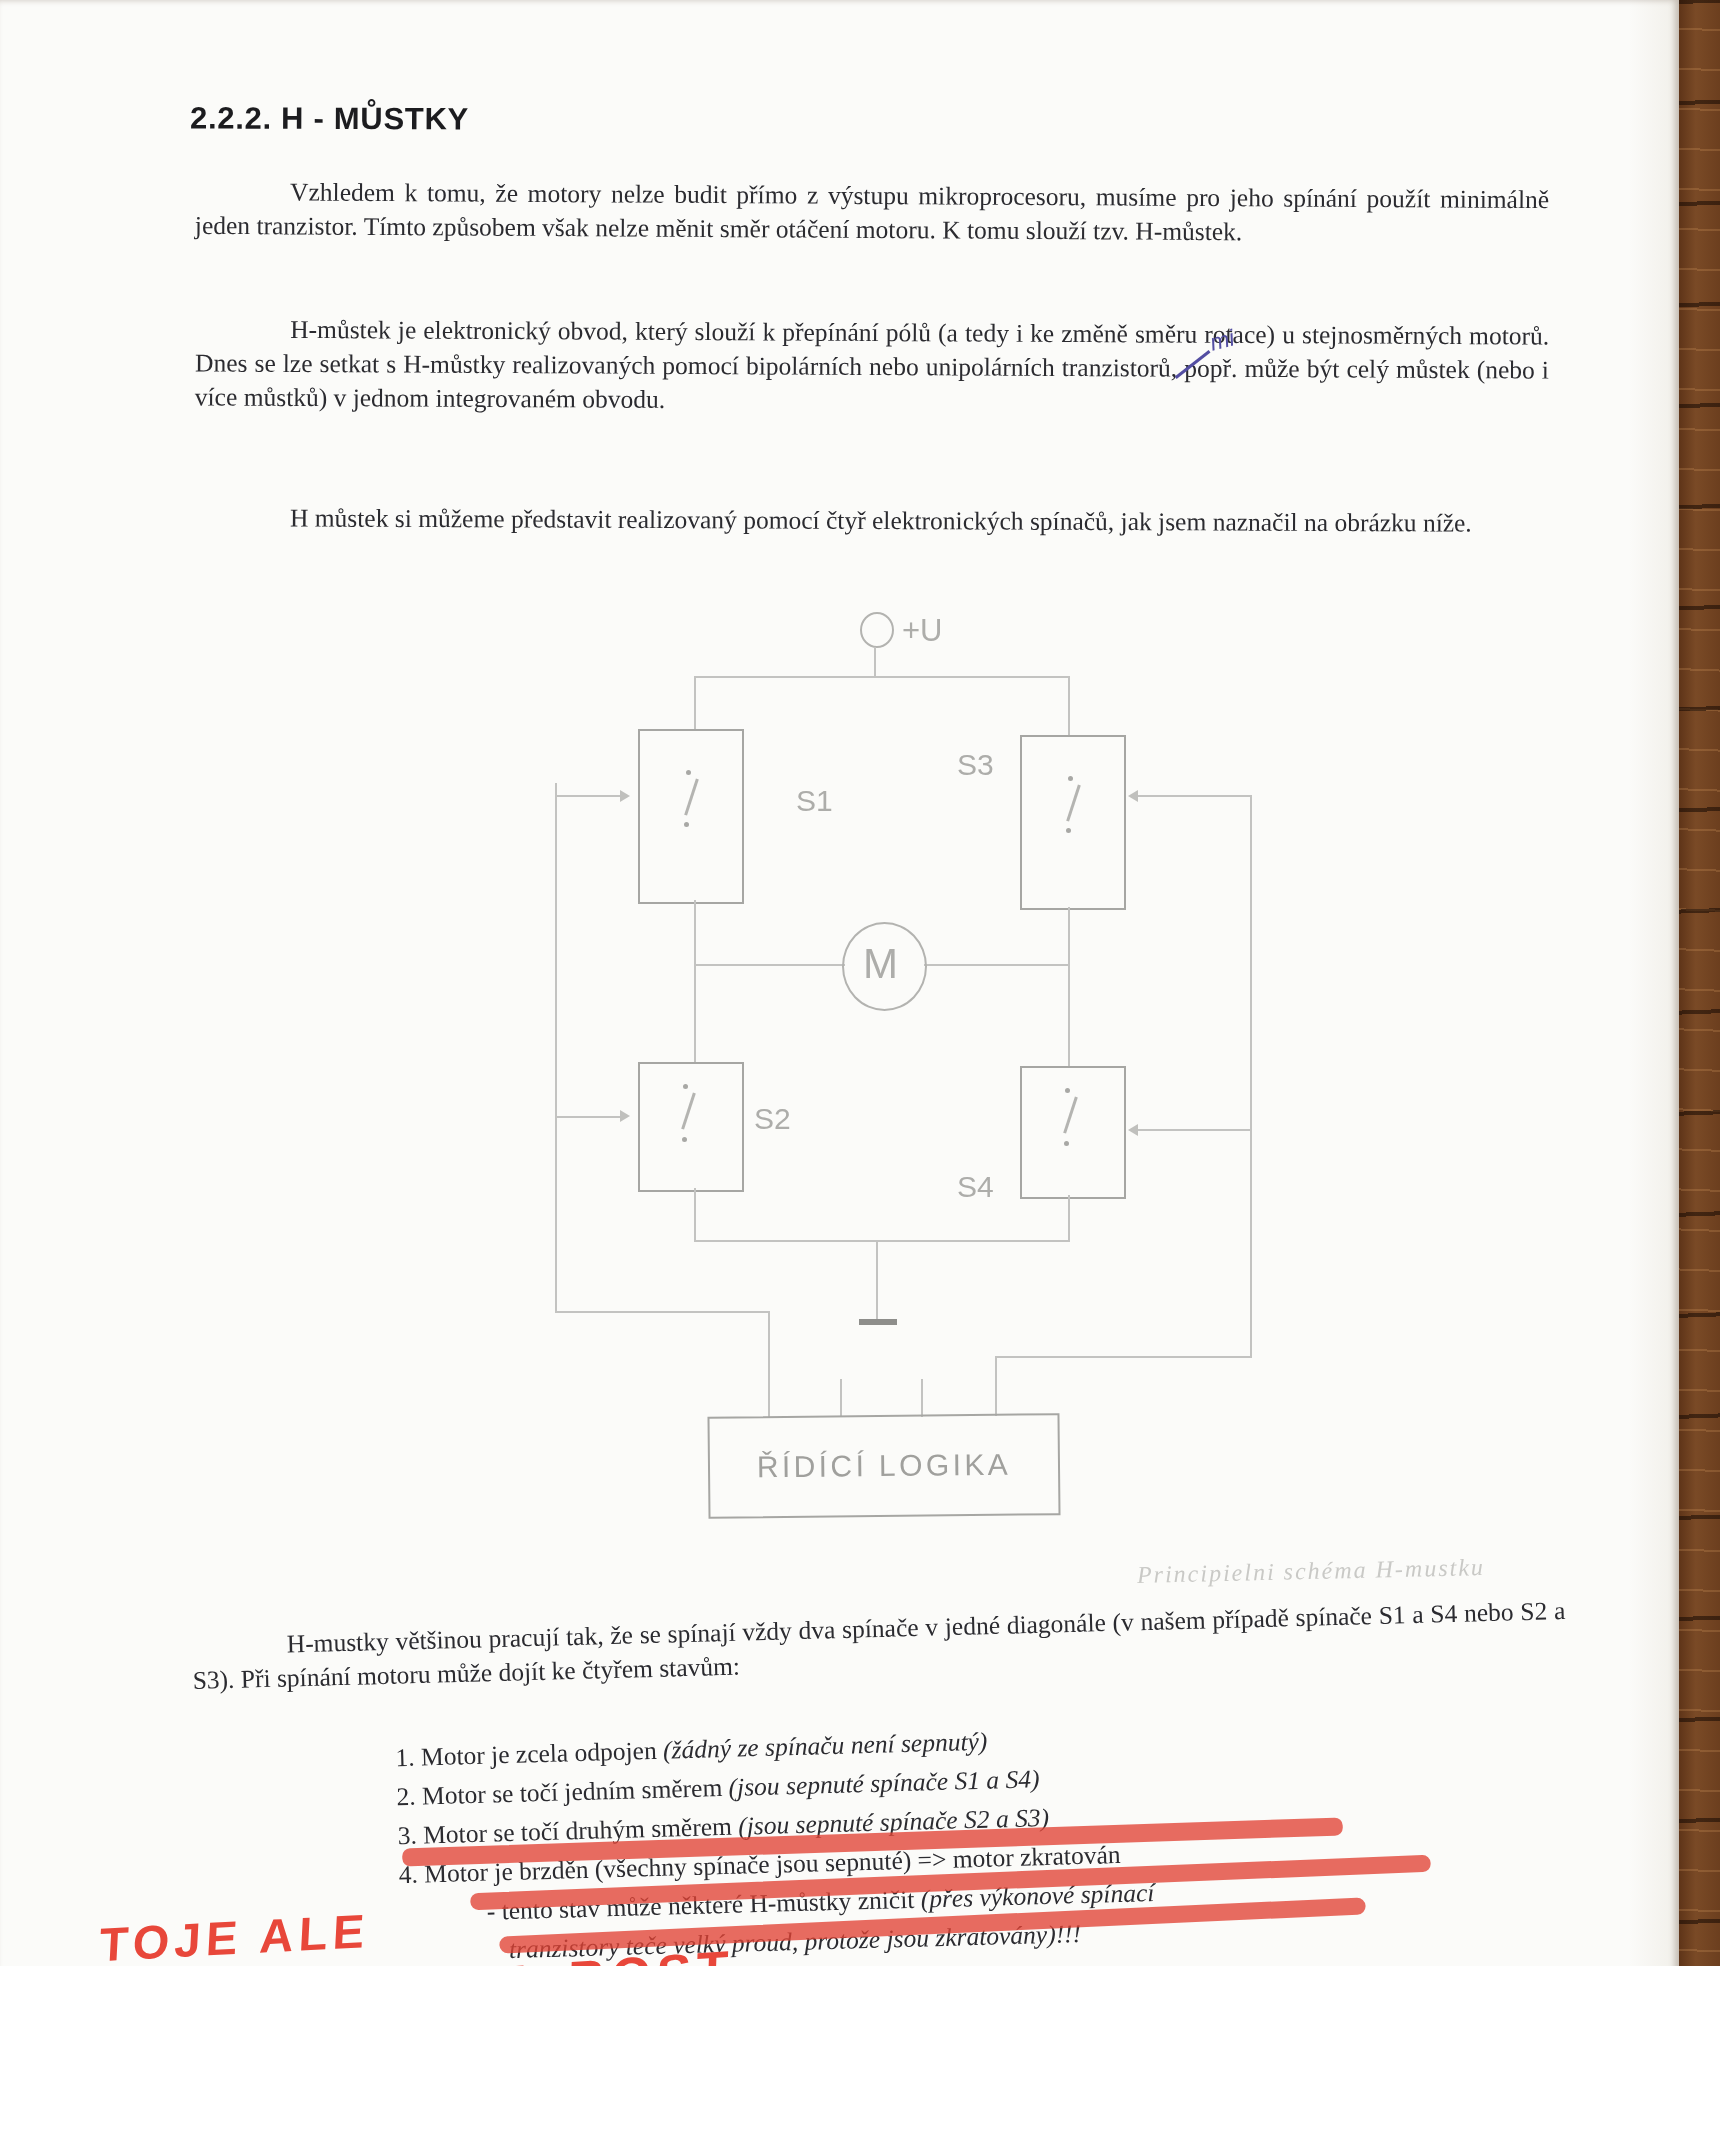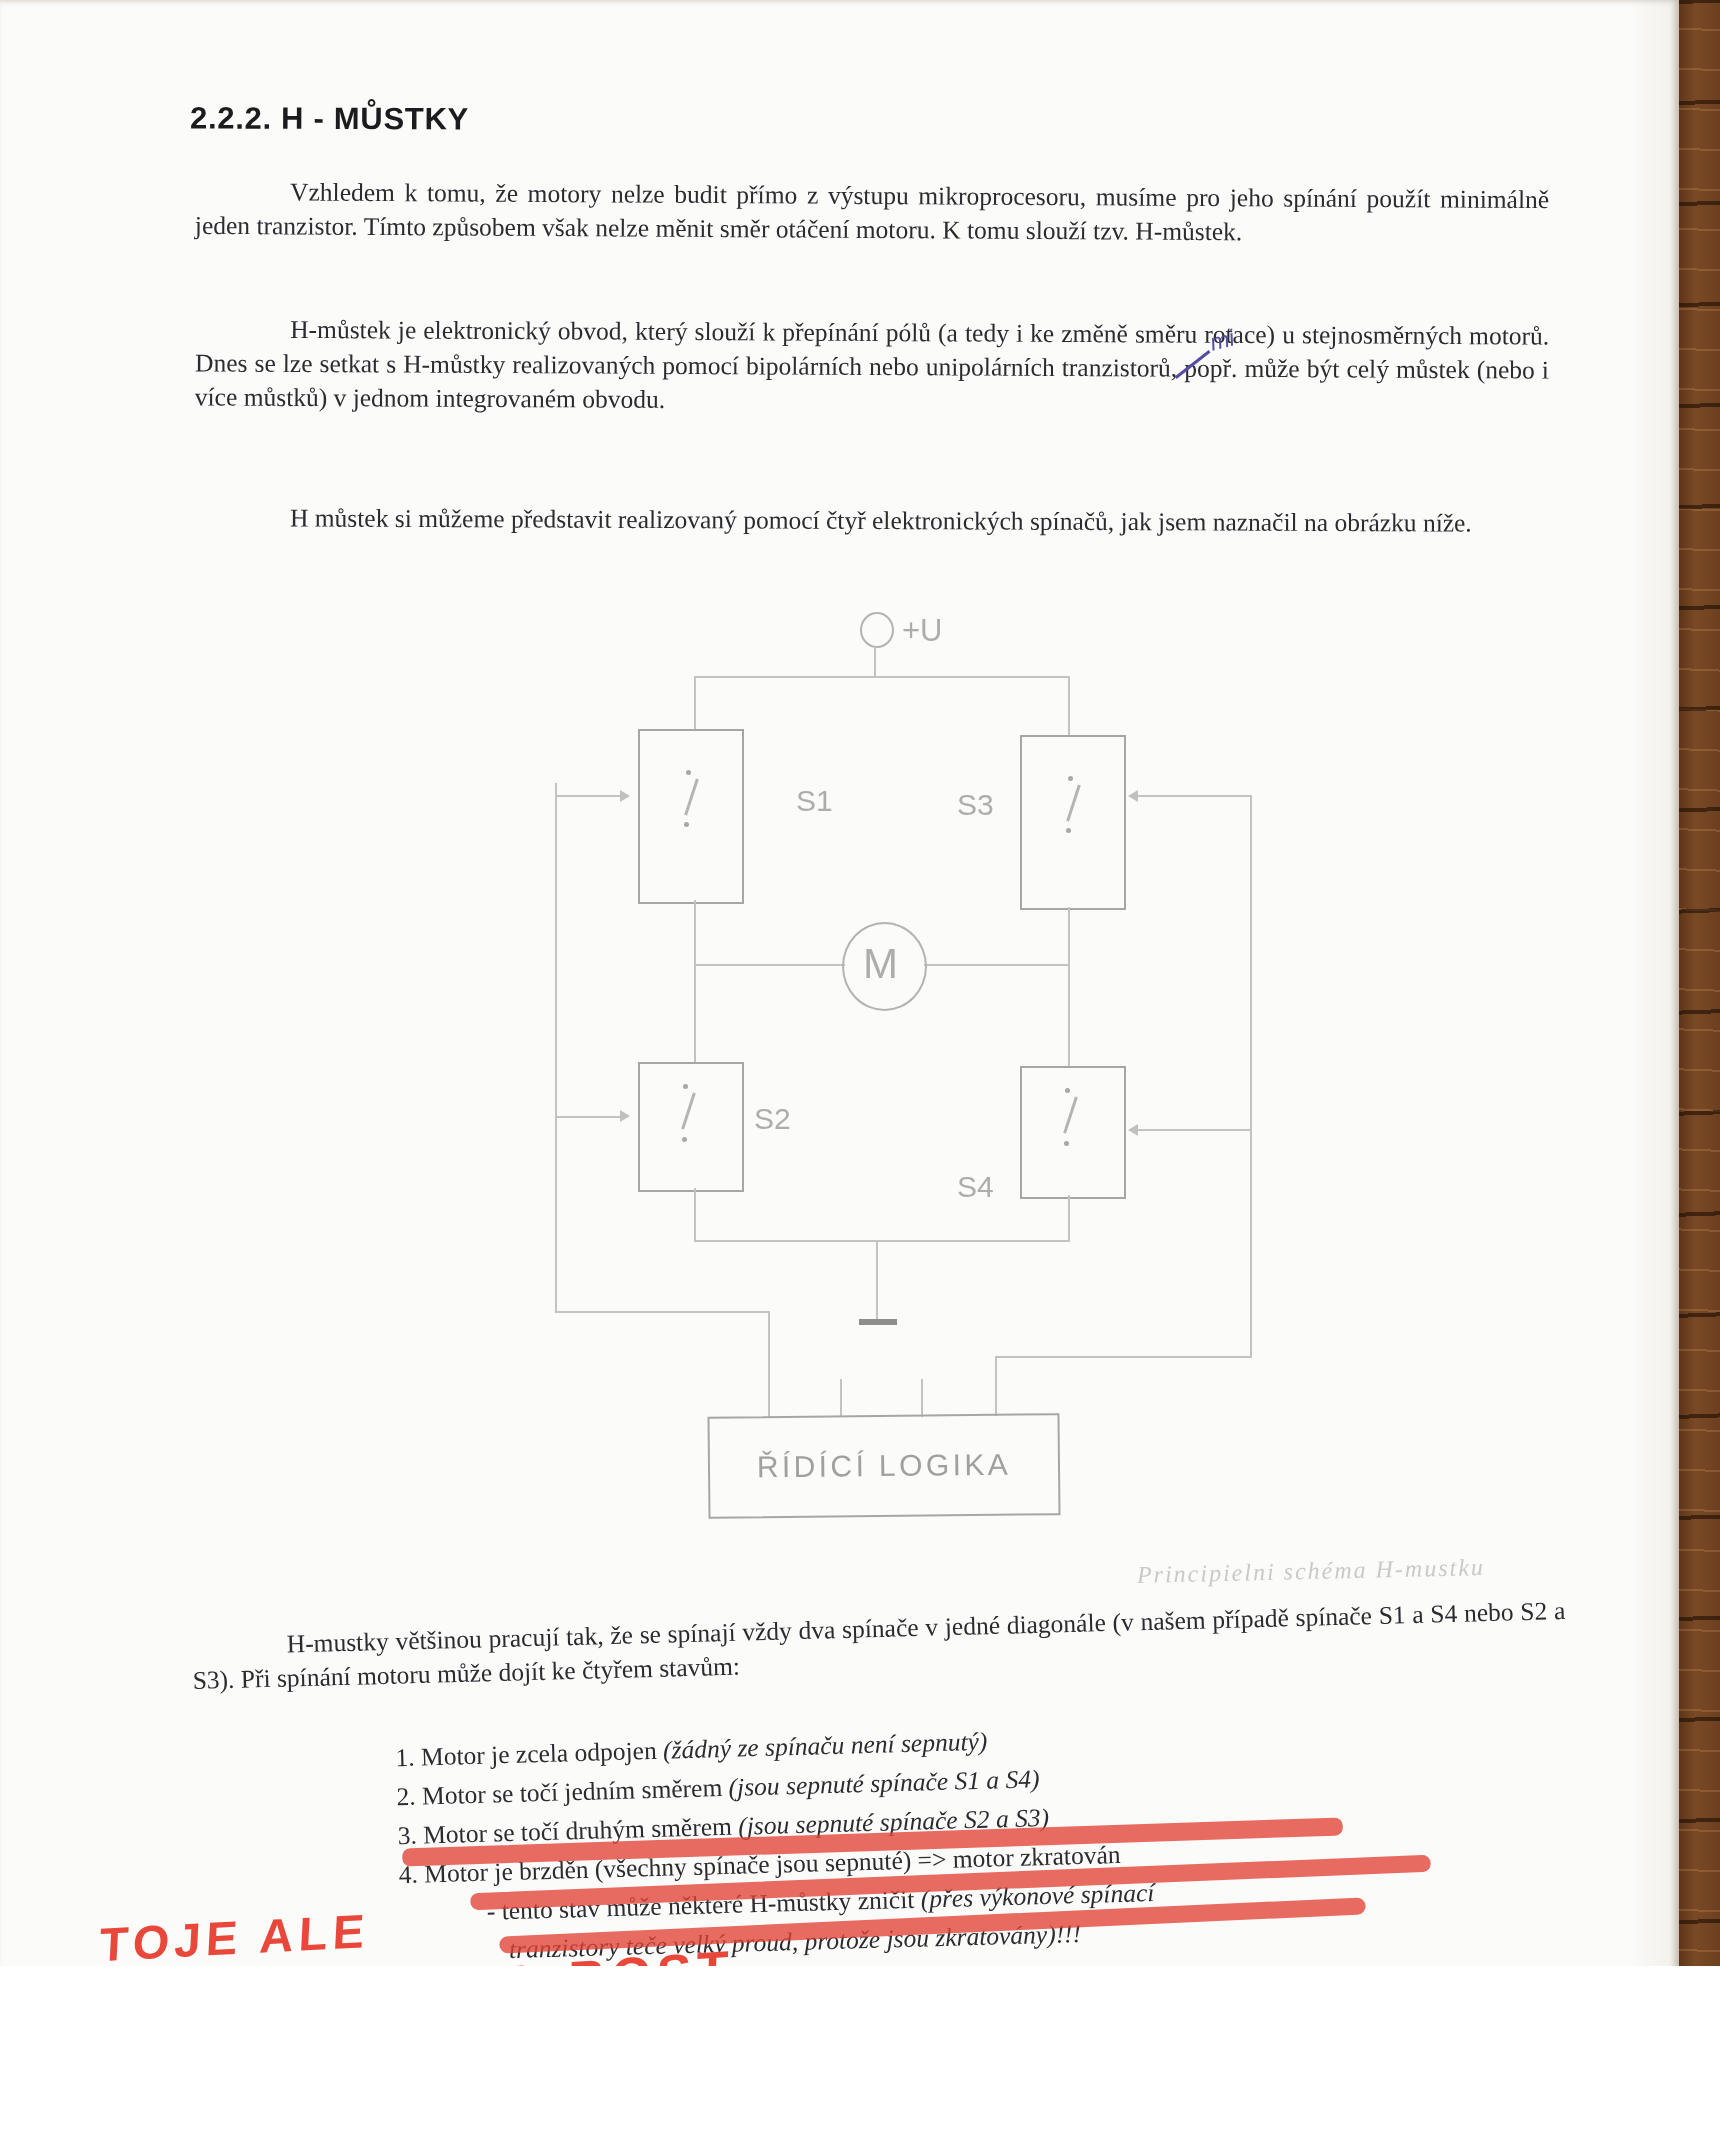--- a/index.html
+++ b/index.html
@@ -80,21 +80,21 @@
       <div class="sw-line" style="left:50px;top:47px;"></div>
       <div class="sw-dot" style="left:44px;top:91px;"></div>
     </div>
     <div class="dlabel" style="left:796px;top:784px;">S1</div>
 
     <div class="dbox" style="left:1020px;top:735px;width:102px;height:171px;">
       <div class="sw-dot" style="left:46px;top:39px;"></div>
       <div class="sw-line" style="left:50px;top:47px;"></div>
       <div class="sw-dot" style="left:44px;top:91px;"></div>
     </div>
-    <div class="dlabel" style="left:957px;top:788px;">S3</div>
+    <div class="dlabel" style="left:957px;top:748px;">S3</div>
 
     <div class="dln" style="left:694px;top:900px;width:2px;height:65px;"></div>
     <div class="dln" style="left:1068px;top:907px;width:2px;height:58px;"></div>
     <div class="dln" style="left:694px;top:964px;width:151px;height:2px;"></div>
     <div class="dln" style="left:924px;top:964px;width:144px;height:2px;"></div>
     <div class="dcirc" style="left:842px;top:922px;width:81px;height:85px;"></div>
     <div class="dlabel" style="left:863px;top:940px;font-size:42px;">M</div>
 
     <div class="dln" style="left:694px;top:964px;width:2px;height:98px;"></div>
     <div class="dln" style="left:1068px;top:964px;width:2px;height:102px;"></div>

